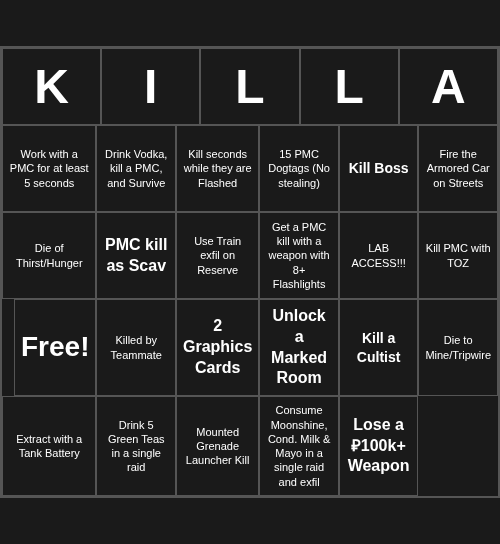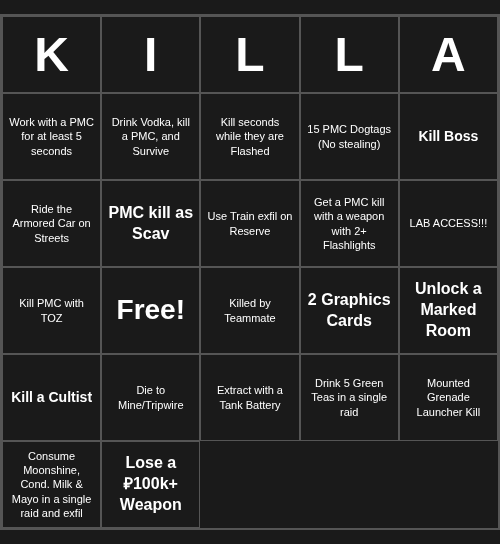--- a/index.html
+++ b/index.html
@@ -24,38 +24,39 @@
     .bingo-header-cell {
       text-align: center;
       color: white;
       font-size: 48px;
       font-weight: bold;
       padding: 10px 0;
       border: 1px solid #555;
     }
     .bingo-grid {
       display: grid;
-      grid-template-columns: repeat(5, 1fr);
+      grid-template-columns: repeat(6, 1fr);
     }
     .bingo-cell {
       border: 1px solid #555;
       background: #1a1a1a;
       color: white;
       text-align: center;
       display: flex;
       align-items: center;
       justify-content: center;
       padding: 6px;
       min-height: 87px;
       font-size: 11px;
       line-height: 1.3;
     }
     .bingo-cell.free {
       font-size: 28px;
       font-weight: bold;
+      margin-left: 12px;
     }
     .bingo-cell.large-text {
       font-size: 14px;
       font-weight: bold;
     }
     .bingo-cell.medium-text {
       font-size: 16px;
       font-weight: bold;
     }
     .cell-text {
@@ -83,30 +84,33 @@
       <div class="bingo-cell ">
         <span class="cell-text">Kill seconds while they are Flashed</span>
       </div>
       <div class="bingo-cell ">
         <span class="cell-text">15 PMC Dogtags (No stealing)</span>
       </div>
       <div class="bingo-cell large-text">
         <span class="cell-text">Kill Boss</span>
       </div>
       <div class="bingo-cell ">
-        <span class="cell-text">Ride the Armored Car on Streets</span>
+        <span class="cell-text">Fire the Armored Car on Streets</span>
+      </div>
+      <div class="bingo-cell ">
+        <span class="cell-text">Die of Thirst/Hunger</span>
       </div>
       <div class="bingo-cell medium-text">
         <span class="cell-text">PMC kill as Scav</span>
       </div>
       <div class="bingo-cell ">
         <span class="cell-text">Use Train exfil on Reserve</span>
       </div>
       <div class="bingo-cell ">
-        <span class="cell-text">Get a PMC kill with a weapon with 2+ Flashlights</span>
+        <span class="cell-text">Get a PMC kill with a weapon with 8+ Flashlights</span>
       </div>
       <div class="bingo-cell ">
         <span class="cell-text">LAB ACCESS!!!</span>
       </div>
       <div class="bingo-cell ">
         <span class="cell-text">Kill PMC with TOZ</span>
       </div>
       <div class="bingo-cell free">
         <span class="cell-text">Free!</span>
       </div>

